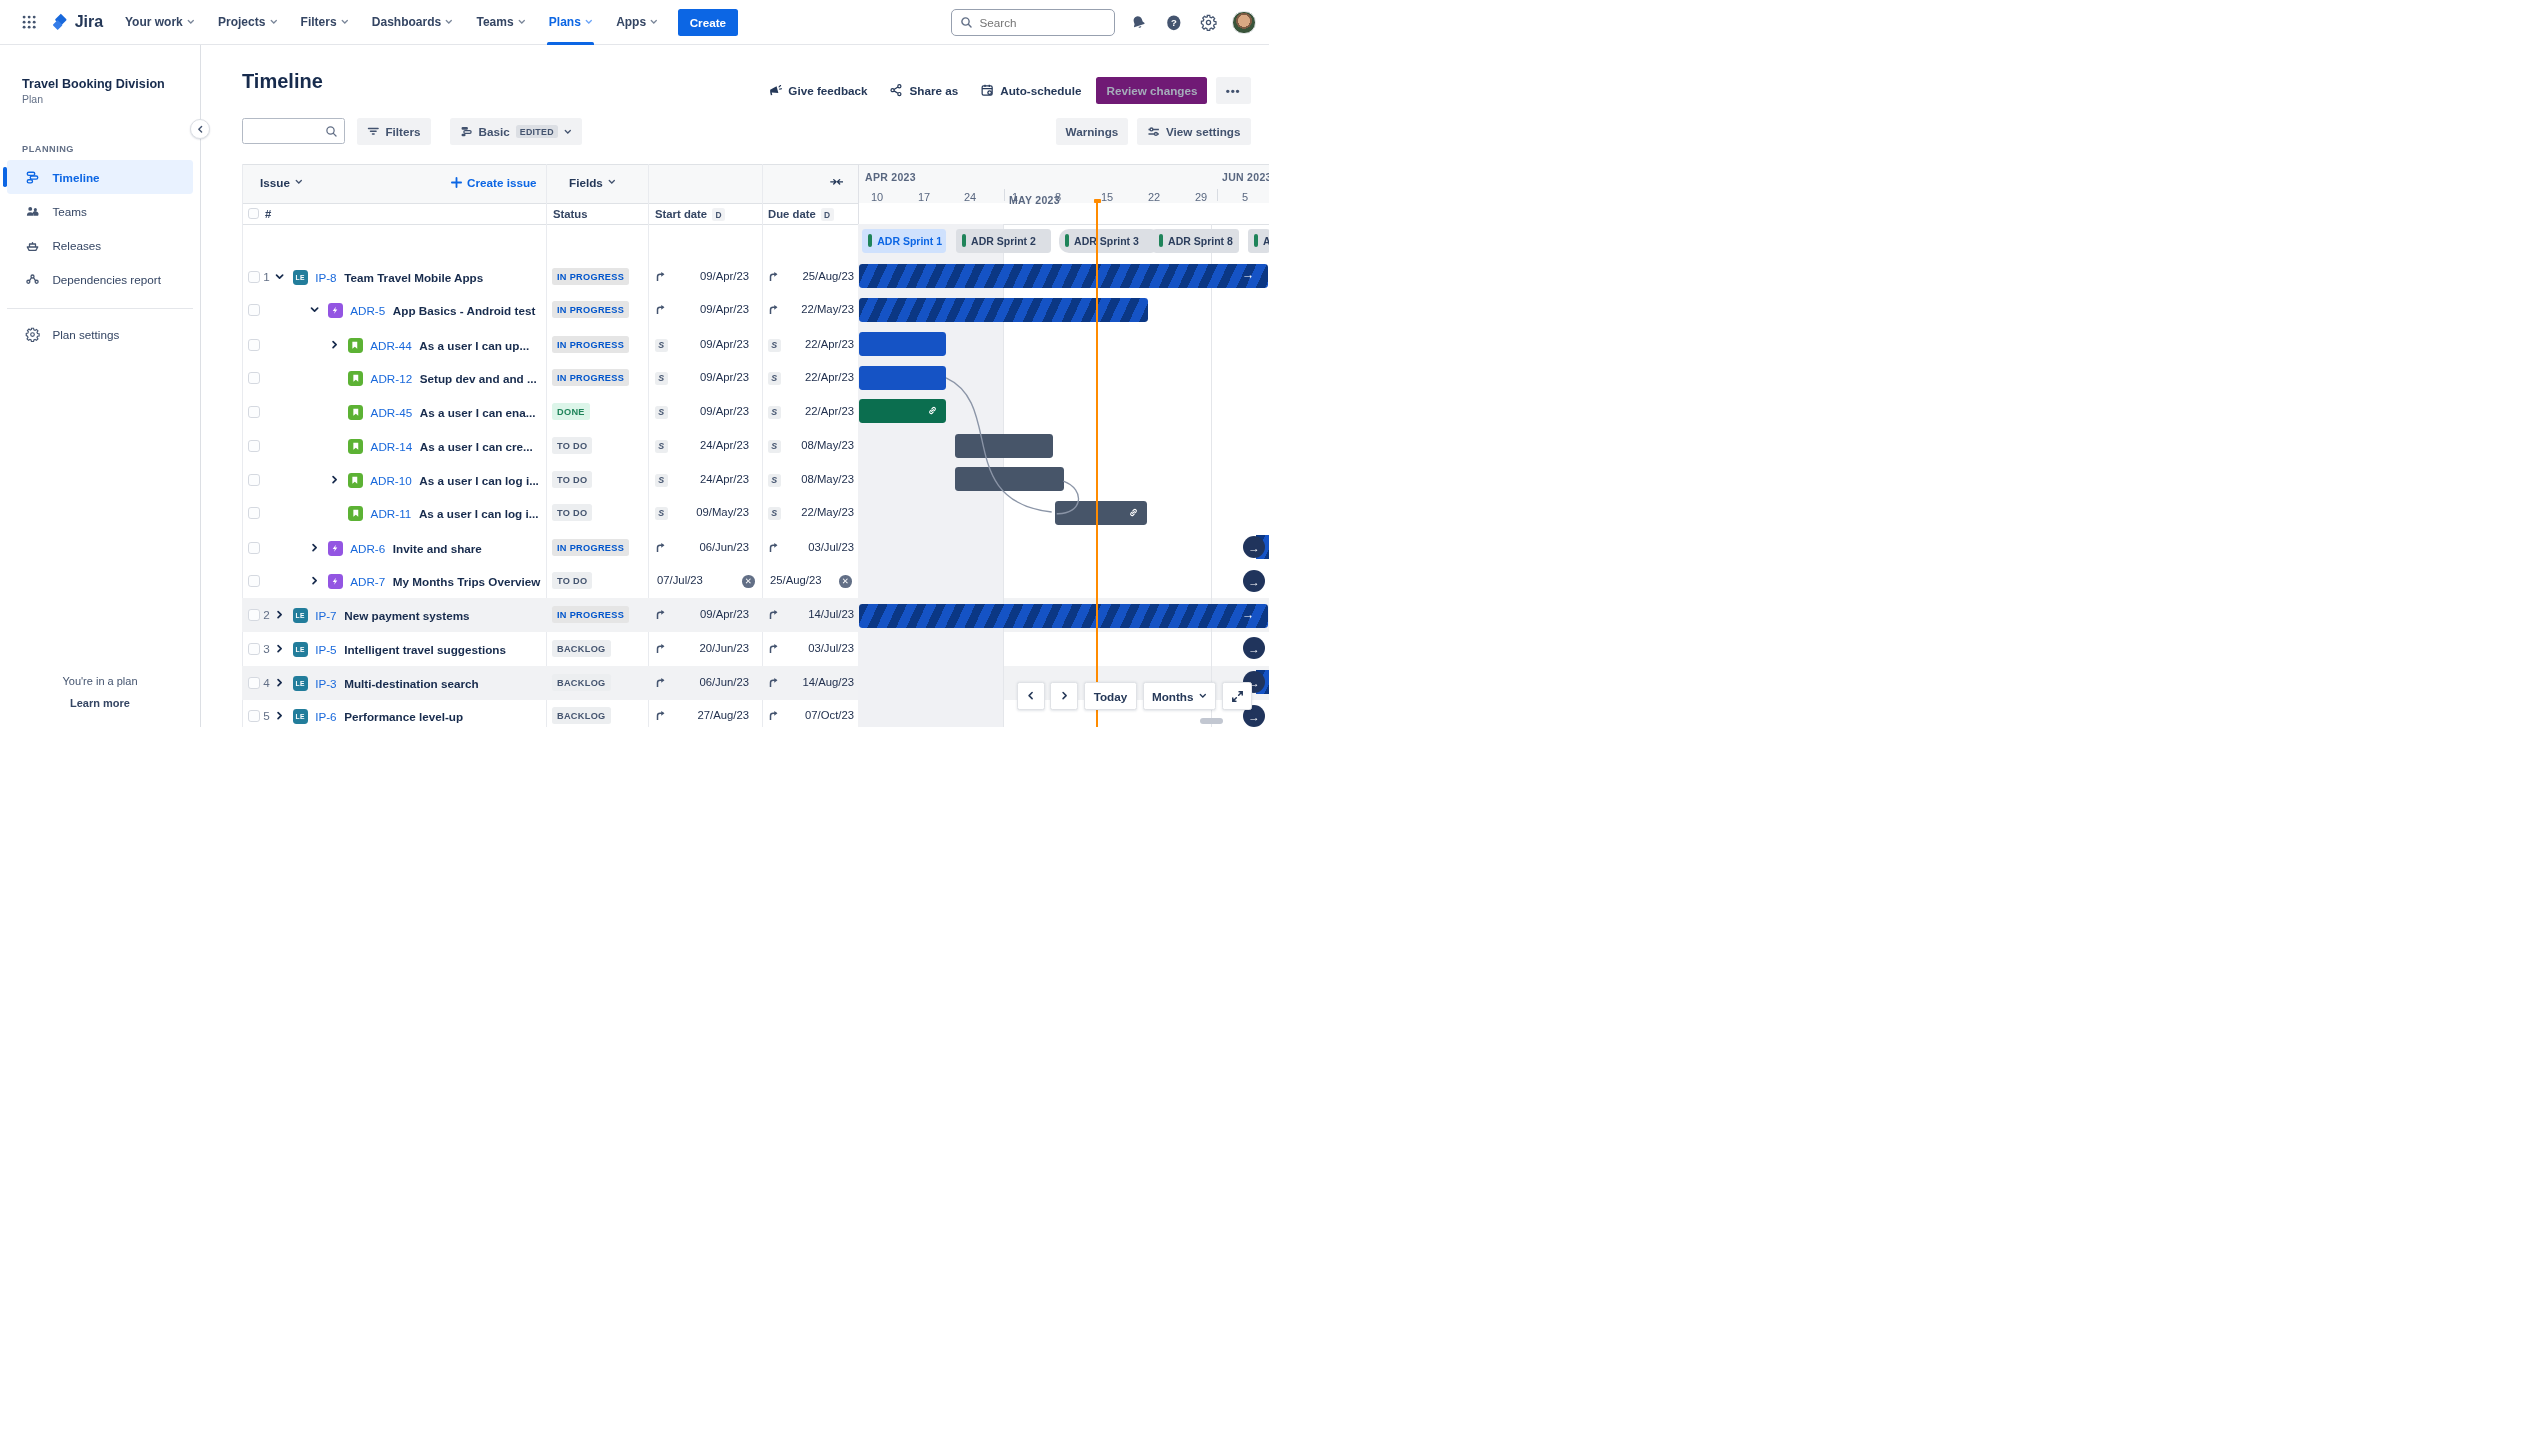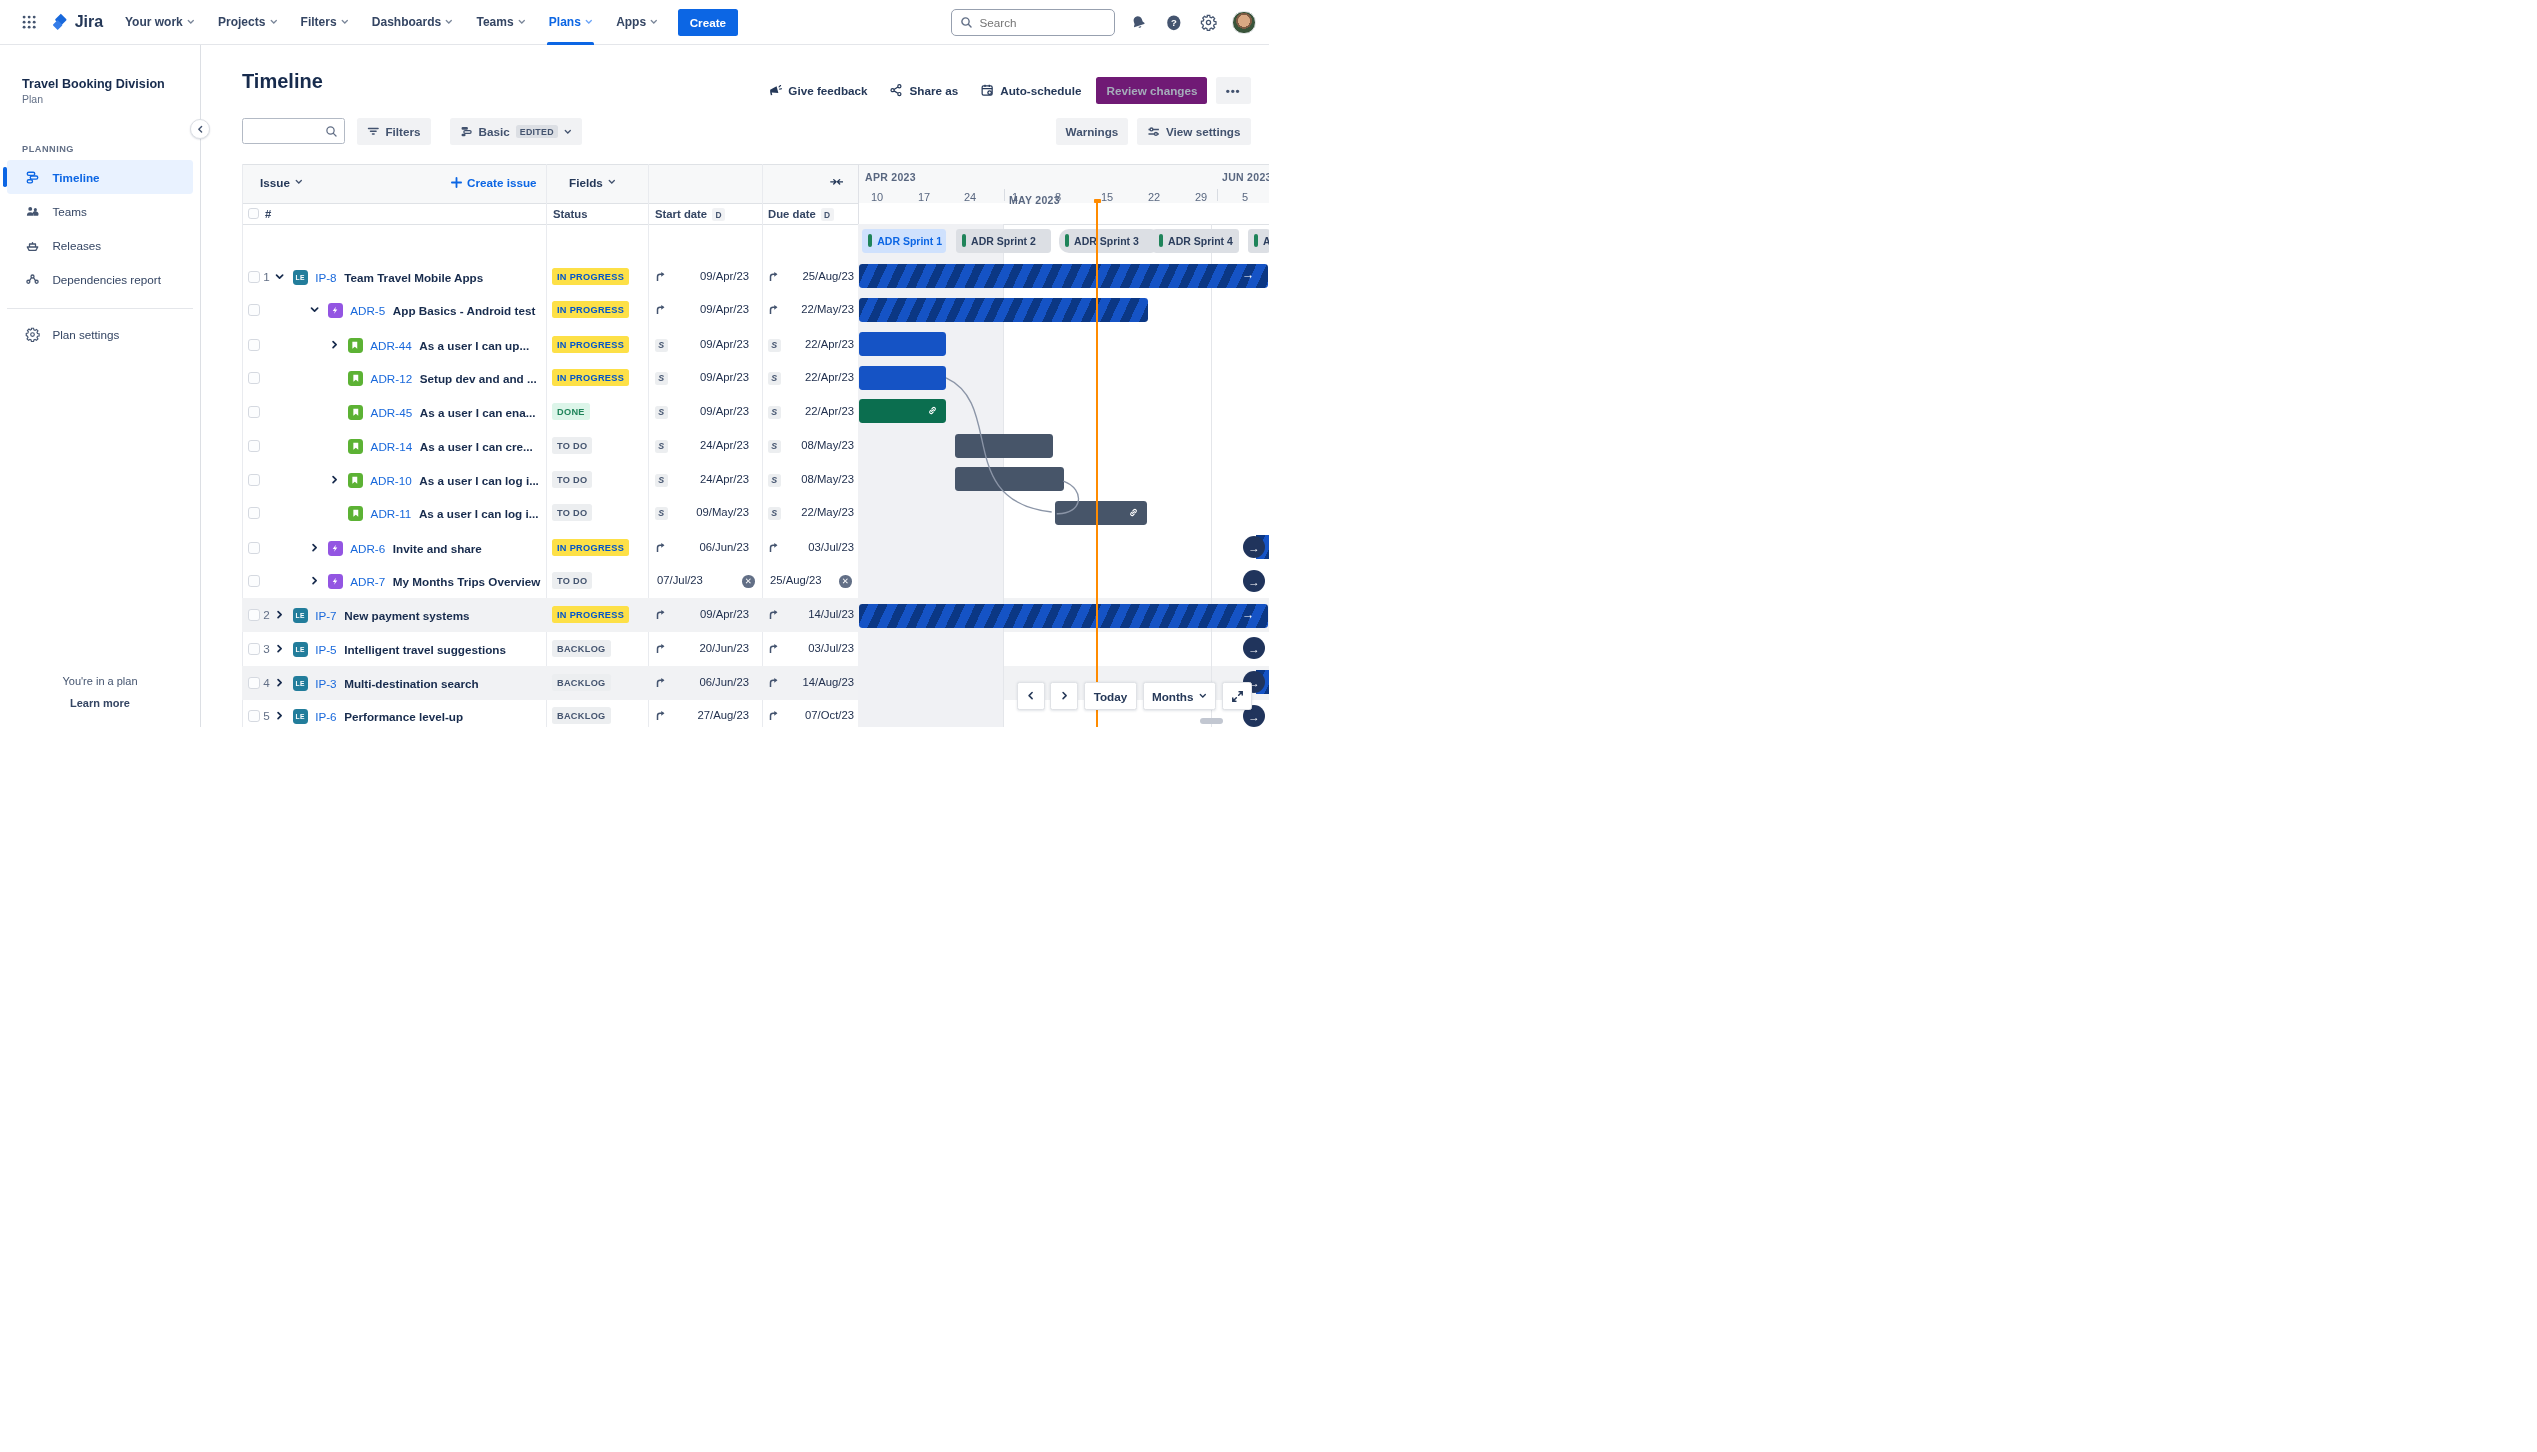--- a/index.html
+++ b/index.html
@@ -90,21 +90,21 @@
   .type-ic { width:15px; height:15px; border-radius:3.4px; display:flex; align-items:center; justify-content:center; flex:0 0 auto; }
   .ic-le { background:#227d9b; color:#fff; font-size:6.7px; font-weight:700; letter-spacing:0.2px; }
   .ic-epic { background:#9355e2; }
   .ic-story { background:#5cb234; }
   .rkey { font-size:11.7px; color:#1868db; font-weight:500; white-space:nowrap; cursor:pointer; }
   .rtitle { font-size:11.7px; font-weight:600; color:#172b4d; white-space:nowrap; cursor:pointer; }
   .team-avatar { width:22px; height:22px; border-radius:50%; background:#6554c0; display:flex; align-items:center; justify-content:center; flex:0 0 auto; }
   .team-name { font-size:12.6px; font-weight:700; color:#172b4d; }
   .pill { position:absolute; left:310px; top:8.4px; height:17px; display:inline-flex; align-items:center; padding:0 5px;
     border-radius:2.5px; font-size:9.2px; font-weight:700; letter-spacing:0.3px; white-space:nowrap; }
-  .st-prog { background:#fde047; color:#0055cc; }
+  .st-prog { background:#e5e5e5; color:#0055cc; }
   .st-done { background:#dcf5e9; color:#1f845a; }
   .st-todo { background:#eceef0; color:#44546f; }
   .date-ic { position:absolute; top:11px; width:11.7px; height:11.7px; color:#44546f; }
   .s-badge { position:absolute; top:11px; width:12.6px; height:12.6px; background:#eceef0; border-radius:2.5px; color:#44546f;
     font-size:8.8px; font-weight:700; font-style:italic; display:flex; align-items:center; justify-content:center; }
   .rdate { position:absolute; top:10px; width:87px; font-size:11.3px; color:#22314f; text-align:right; white-space:nowrap; }
   .rdate.leftal { text-align:left; }
   .x-ic { position:absolute; top:11px; width:12.6px; height:12.6px; background:#626f86; border-radius:50%; color:#fff;
     font-size:8.4px; display:flex; align-items:center; justify-content:center; cursor:pointer; }
 
@@ -785,21 +785,21 @@
         <div class="sprint" style="left:98px; width:95px;">
             <span class="sdot"></span>
             <span>ADR Sprint 2</span>
           </div>
         <div class="sprint" style="left:201px; width:102px;border-radius:10px;">
             <span class="sdot"></span>
             <span>ADR Sprint 3</span>
           </div>
         <div class="sprint" style="left:295px; width:86px;">
             <span class="sdot"></span>
-            <span>ADR Sprint 4</span>
+            <span>ADR Sprint 8</span>
           </div>
         <div class="sprint" style="left:390px; width:22px;">
             <span class="sdot"></span>
             <span>ADR</span>
           </div>
 
         <svg class="depsvg" width="410" height="509" viewBox="0 0 489 606">
           <path d="M105,183 C175,215 115,330 231,343" fill="none" stroke="#8b95a7" stroke-width="1.6"></path>
           <path d="M245,306 C272,316 268,346 237,345" fill="none" stroke="#8b95a7" stroke-width="1.6"></path>
         </svg>

